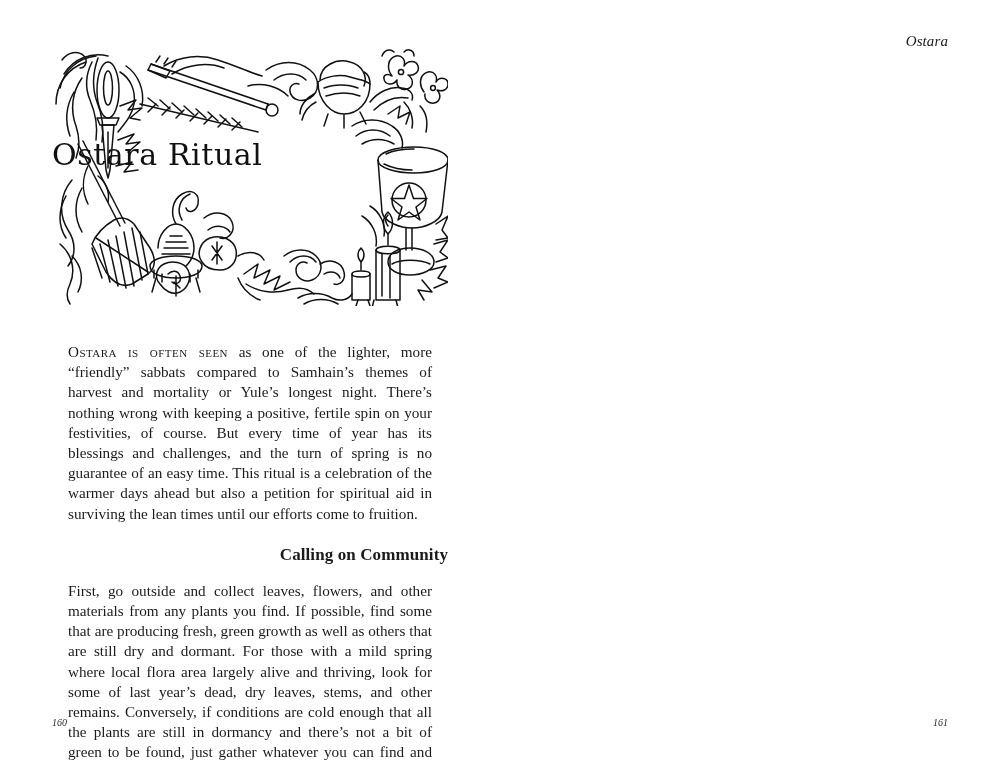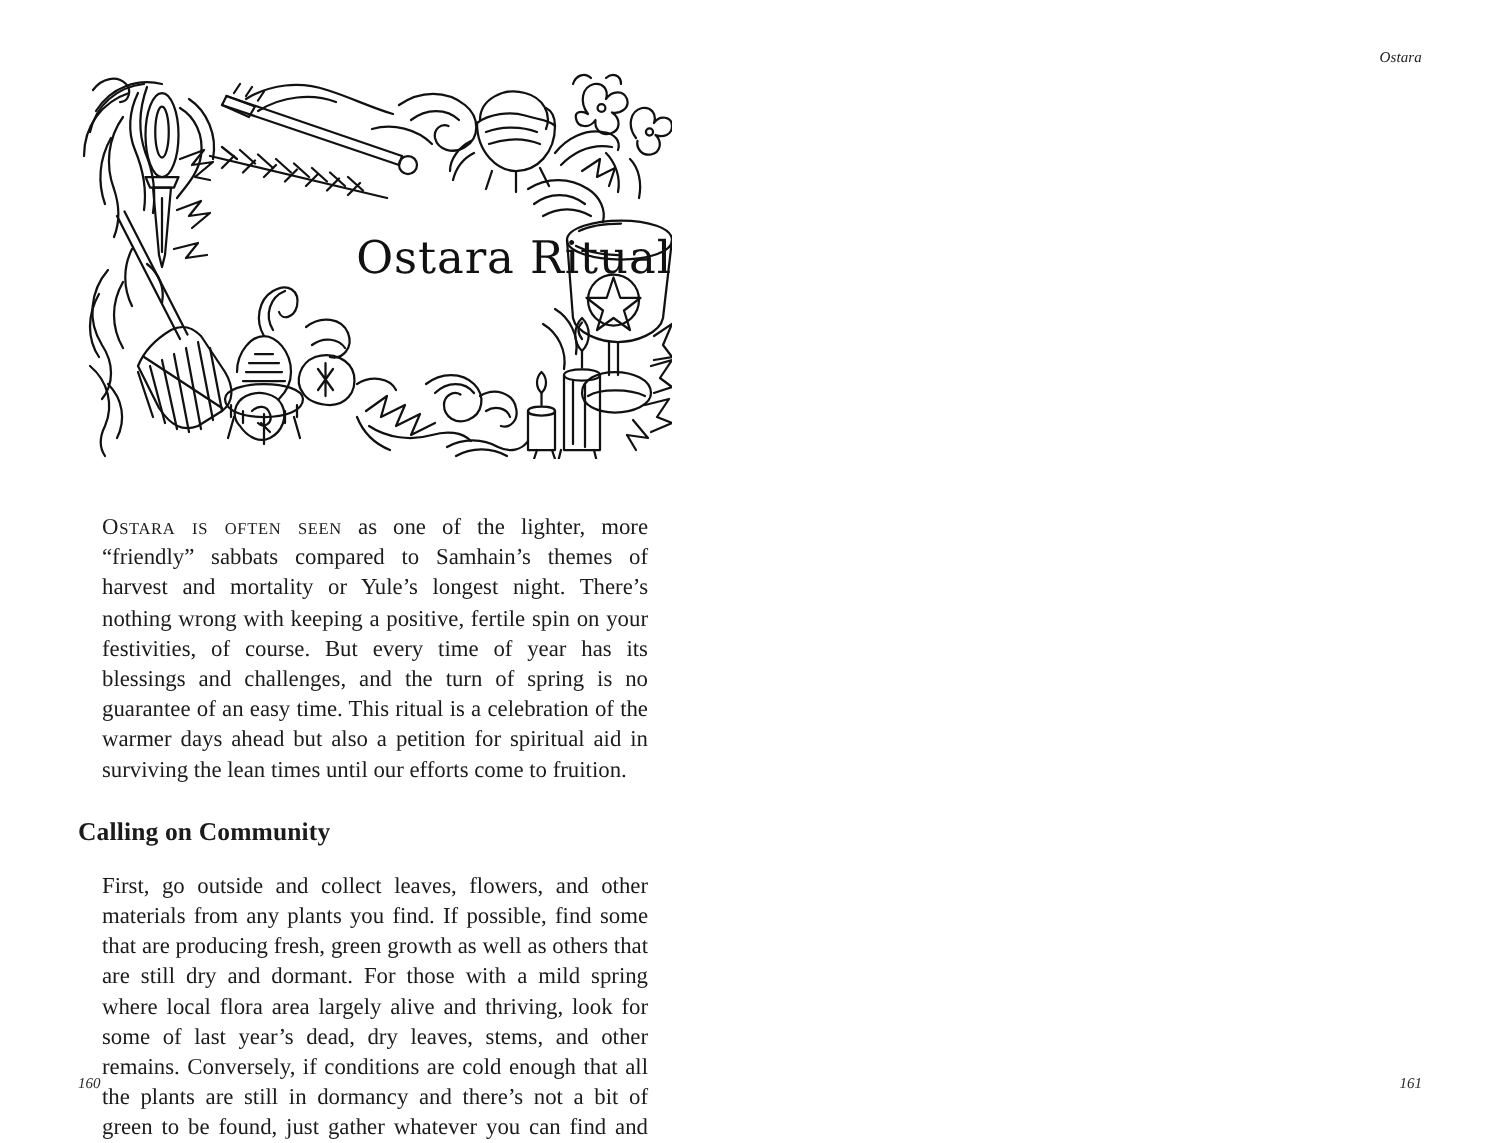--- a/index.html
+++ b/index.html
@@ -28,21 +28,21 @@
     height: 762px;
     box-sizing: border-box;
   }
 
   
   .running-head {
     position: absolute;
     top: 33px;
     right: 52px;
     font-style: italic;
-    font-size: 10px;
+    font-size: 15px;
     color: #1b1b1b;
     letter-spacing: .1px;
   }
 
   
   .folio {
     position: absolute;
     bottom: 34px;
     font-style: italic;
     font-size: 10px;
@@ -72,41 +72,41 @@
   .smallcaps {
     font-variant: small-caps;
     letter-spacing: .45px;
   }
 
   h2.section-heading {
     font-family: "Liberation Serif", "DejaVu Serif", serif;
     font-weight: bold;
     font-size: 17px;
     line-height: 21px;
-    text-align: left;
+    text-align: right;
     margin: 20px 0 3px 0;
     letter-spacing: .1px;
   }
 
   
   .title-plate {
     position: absolute;
     left: 52px;
     top: 48px;
     width: 396px;
     height: 258px;
   }
   .title-plate svg { display: block; width: 100%; height: 100%; }
 
   .plate-text {
     position: absolute;
     left: 0;
-    top: 108px;
+    top: 90px;
     width: 100%;
-    text-align: right;
+    text-align: left;
     pointer-events: none;
   }
   .plate-title {
     font-family: "DejaVu Serif", "Liberation Serif", serif;
     font-size: 30px;
     line-height: 34px;
     letter-spacing: .6px;
     color: #111;
     font-weight: 400;
   }

